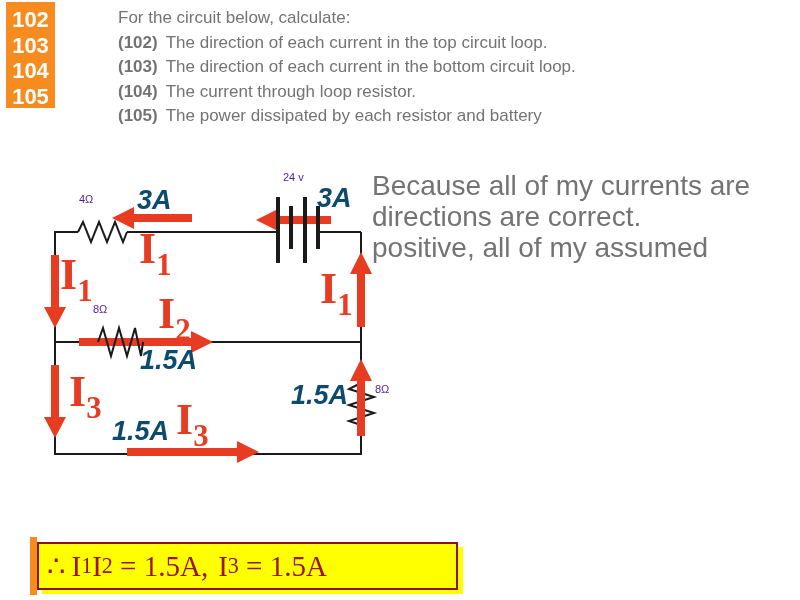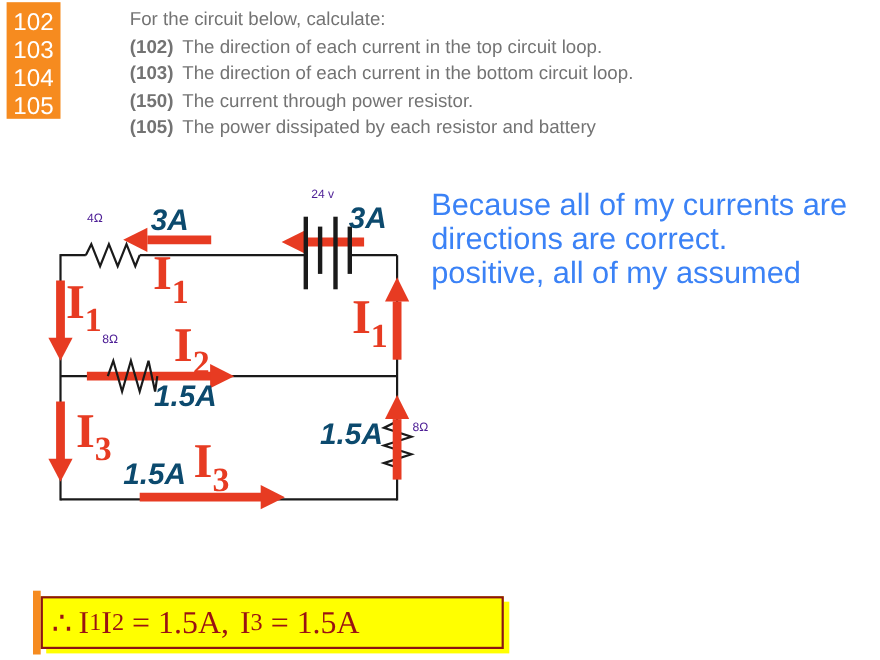--- a/index.html
+++ b/index.html
@@ -3,31 +3,31 @@
 <meta charset="utf-8">
 <style>
   html,body{margin:0;padding:0;}
   body{width:800px;height:600px;background:#ffffff;overflow:hidden;
        font-family:"Liberation Sans", sans-serif;}
   .slide{position:relative;width:800px;height:600px;}
 
   
   .numbox{position:absolute;left:6px;top:2px;width:49px;height:106px;
           background:#F68B1F;color:#ffffff;text-align:center;
-          font-weight:normal;font-size:22px;line-height:25.5px;padding-top:5px;
+          font-weight:bold;font-size:22px;line-height:25.5px;padding-top:5px;
           box-sizing:border-box;}
 
   
   .problem{position:absolute;left:118px;top:6px;font-size:17px;line-height:24.6px;
            color:#737373;white-space:nowrap;}
   .pnum{font-weight:bold;margin-right:8px;}
 
   
-  .note{position:absolute;left:392px;top:170px;font-size:28px;line-height:31px;
-        color:#3b82f6;white-space:nowrap;}
+  .note{position:absolute;left:372px;top:170px;font-size:28px;line-height:31px;
+        color:#737373;white-space:nowrap;}
 
   
   .circuit-svg{position:absolute;left:0;top:0;width:800px;height:600px;}
 
   
   .lbl{position:absolute;white-space:nowrap;line-height:1;}
   .ohm{font-size:11px;color:#4c1d95;}
   .amp{font-size:27px;font-weight:bold;color:#0c4a6e;font-style:italic;}
   .cur{font-family:"Liberation Serif", serif;font-weight:bold;font-size:44px;
        color:#E73B22;}
@@ -56,21 +56,21 @@
     <div>102</div>
     <div>103</div>
     <div>104</div>
     <div>105</div>
   </div>
 
   <div class="problem">
     <div>For the circuit below, calculate:</div>
     <div><span class="pnum">(102)</span><span>The direction of each current in the top circuit loop.</span></div>
     <div><span class="pnum">(103)</span><span>The direction of each current in the bottom circuit loop.</span></div>
-    <div><span class="pnum">(150)</span><span>The current through power resistor.</span></div>
+    <div><span class="pnum">(104)</span><span>The current through loop resistor.</span></div>
     <div><span class="pnum">(105)</span><span>The power dissipated by each resistor and battery</span></div>
   </div>
 
   <svg class="circuit-svg" viewBox="0 0 800 600" xmlns="http://www.w3.org/2000/svg">
 
     <g stroke="#1A1A1A" stroke-width="2" fill="none">
       <path d="M55 232 H78 M127 232 H277 M318 232 H361"></path>
       <path d="M55 231 V455"></path>
       <path d="M361 232 V383 M361 425 V455"></path>
       <path d="M55 342 H98 M143 342 H361"></path>

